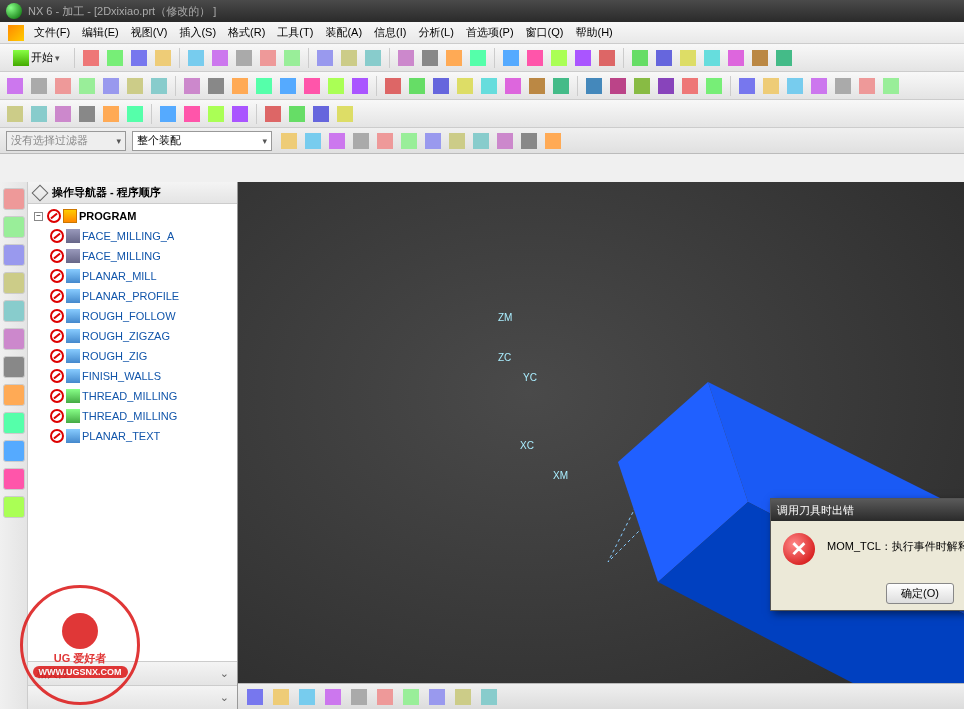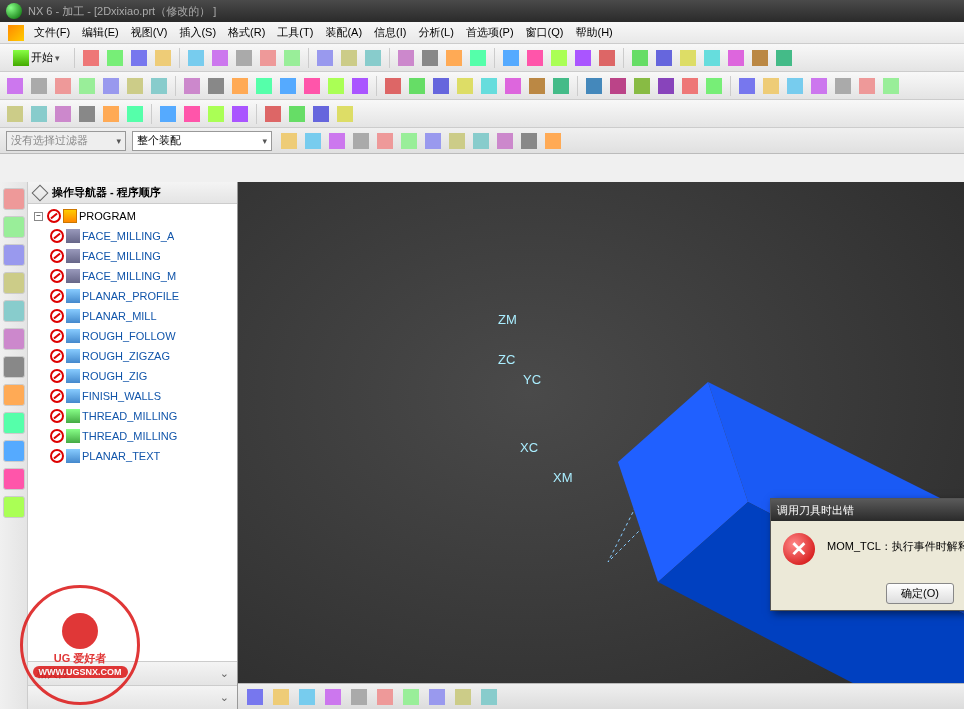--- a/index.html
+++ b/index.html
@@ -37,42 +37,42 @@
 .noentry { width:14px; height:14px; border-radius:50%; border:2px solid #d00; position:relative; flex-shrink:0;}
 .noentry:after { content:''; position:absolute; left:1px; right:1px; top:4px; height:2px; background:#d00; transform:rotate(-40deg);}
 .opico { width:14px; height:14px; flex-shrink:0; }
 .progico { background: linear-gradient(#fc0,#f80); border:1px solid #c70;}
 .faceico { background: linear-gradient(#99b,#668); }
 .millico { background: linear-gradient(#8cf,#48c); }
 .threadico { background: linear-gradient(#8f8,#4a4); }
 .ctrlico { background: linear-gradient(#8f8,#080); }
 .userico { background: linear-gradient(#f8f,#a4a); }
 .trow .lbl { color:#15a; white-space:nowrap; overflow:hidden; }
-.trow.root .lbl { color:#000; font-weight:normal;}
+.trow.root .lbl { color:#000; font-weight:bold;}
 .expander { width:9px; height:9px; border:1px solid #888; display:flex; align-items:center; justify-content:center; font-size:8px; line-height:1; margin-right:2px;}
 
 .related { height:24px; border-top:1px solid #ccc; background: linear-gradient(#f4f4f4,#e4e4e4); display:flex; align-items:center; justify-content:space-between; padding:0 8px;}
 .vchev { color:#666;}
 
 .viewport { flex:1; background: radial-gradient(ellipse at 40% 40%, #4a4a4a, #2a2a2a); position:relative; overflow:hidden;}
 
 .model { position:absolute; left:340px; top:170px; }
 .dialog { position:absolute; left:532px; top:316px; width:300px; background:#ece9d8; border:1px solid #555; box-shadow: 3px 3px 8px rgba(0,0,0,0.5);}
 .dlg-title { height:22px; background: linear-gradient(#5a5a5a,#2a2a2a); color:#fff; display:flex; align-items:center; justify-content:space-between; padding:0 6px;}
 .dlg-body { padding:12px; display:flex; gap:12px; align-items:flex-start;}
 .erricon { width:32px; height:32px; border-radius:50%; background: radial-gradient(circle at 35% 35%, #f88, #c00); display:flex; align-items:center; justify-content:center;}
 .erricon .x { color:#fff; font-size:20px; font-weight:bold;}
 .dlg-btns { padding:6px; display:flex; justify-content:center;}
 .okbtn { padding:2px 14px; border:1px solid #888; background: linear-gradient(#fff,#ddd); border-radius:3px;}
 .watermark { position:absolute; left:20px; bottom:4px; width:120px; height:120px; border:3px solid #d22; border-radius:50%; display:flex; flex-direction:column; align-items:center; justify-content:center; color:#d22; font-weight:bold; opacity:0.9;}
 .watermark .fig { width:36px; height:36px; border-radius:50%; background:#d22; position:relative; margin-bottom:2px;}
 .watermark .banner { background:#d22; color:#fff; font-size:9px; padding:1px 6px; border-radius:6px;}
 .bottombar2 { position:absolute; left:238px; bottom:0; right:0; height:26px; background: linear-gradient(#f0f0f0,#dcdcdc); border-top:1px solid #bbb; display:flex; align-items:center; gap:4px; padding:0 6px;}
 
-.axis-lbl { position:absolute; color:#aef; font-size:13px; }
+.axis-lbl { position:absolute; color:#aef; font-size:10px; }
 </style>
 </head>
 <body>
 
 <div class="titlebar">
   <div class="logo"></div>
   <span>NX 6 - 加工 - [2Dxixiao.prt（修改的）  ]</span>
 </div>
 
 <div class="menubar">
@@ -432,32 +432,27 @@
           <span class="opico faceico"></span>
           <span class="lbl">FACE_MILLING_A</span>
         </div>
         <div class="trow lvl1">
           <span class="noentry"></span>
           <span class="opico faceico"></span>
           <span class="lbl">FACE_MILLING</span>
         </div>
         <div class="trow lvl1">
           <span class="noentry"></span>
-          <span class="opico faceico"></span>
-          <span class="lbl">FACE_MILLING_M</span>
+          <span class="opico millico"></span>
+          <span class="lbl">PLANAR_MILL</span>
         </div>
         <div class="trow lvl1">
           <span class="noentry"></span>
           <span class="opico millico"></span>
           <span class="lbl">PLANAR_PROFILE</span>
-        </div>
-        <div class="trow lvl1">
-          <span class="noentry"></span>
-          <span class="opico millico"></span>
-          <span class="lbl">PLANAR_MILL</span>
         </div>
         <div class="trow lvl1">
           <span class="noentry"></span>
           <span class="opico millico"></span>
           <span class="lbl">ROUGH_FOLLOW</span>
         </div>
         <div class="trow lvl1">
           <span class="noentry"></span>
           <span class="opico millico"></span>
           <span class="lbl">ROUGH_ZIGZAG</span>

